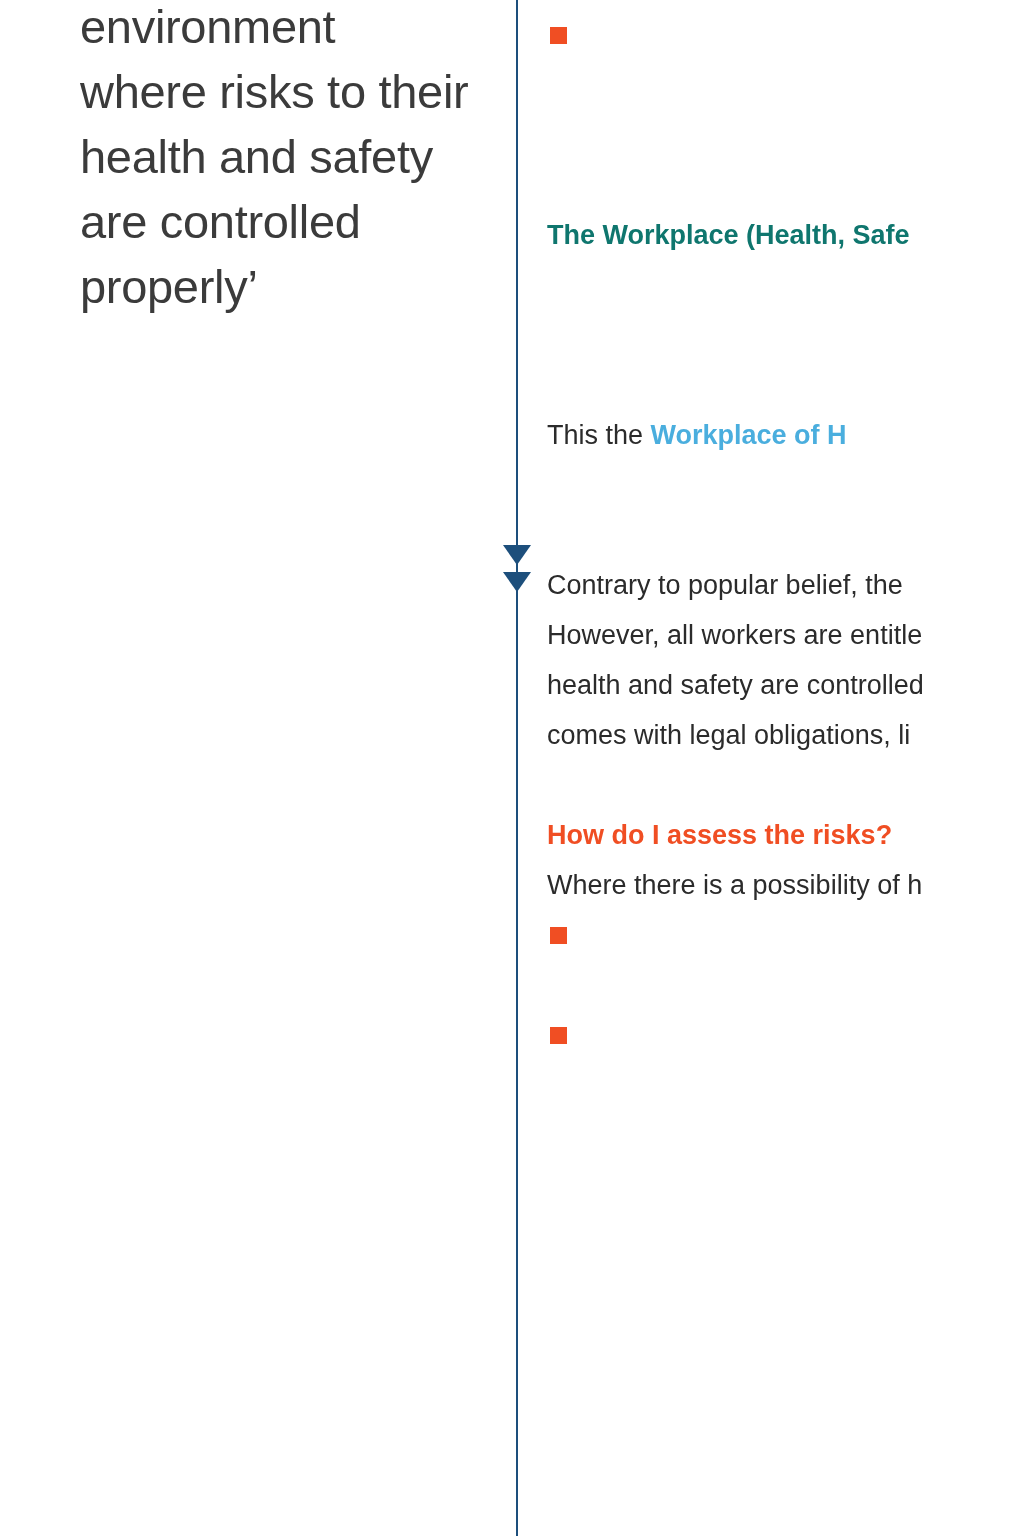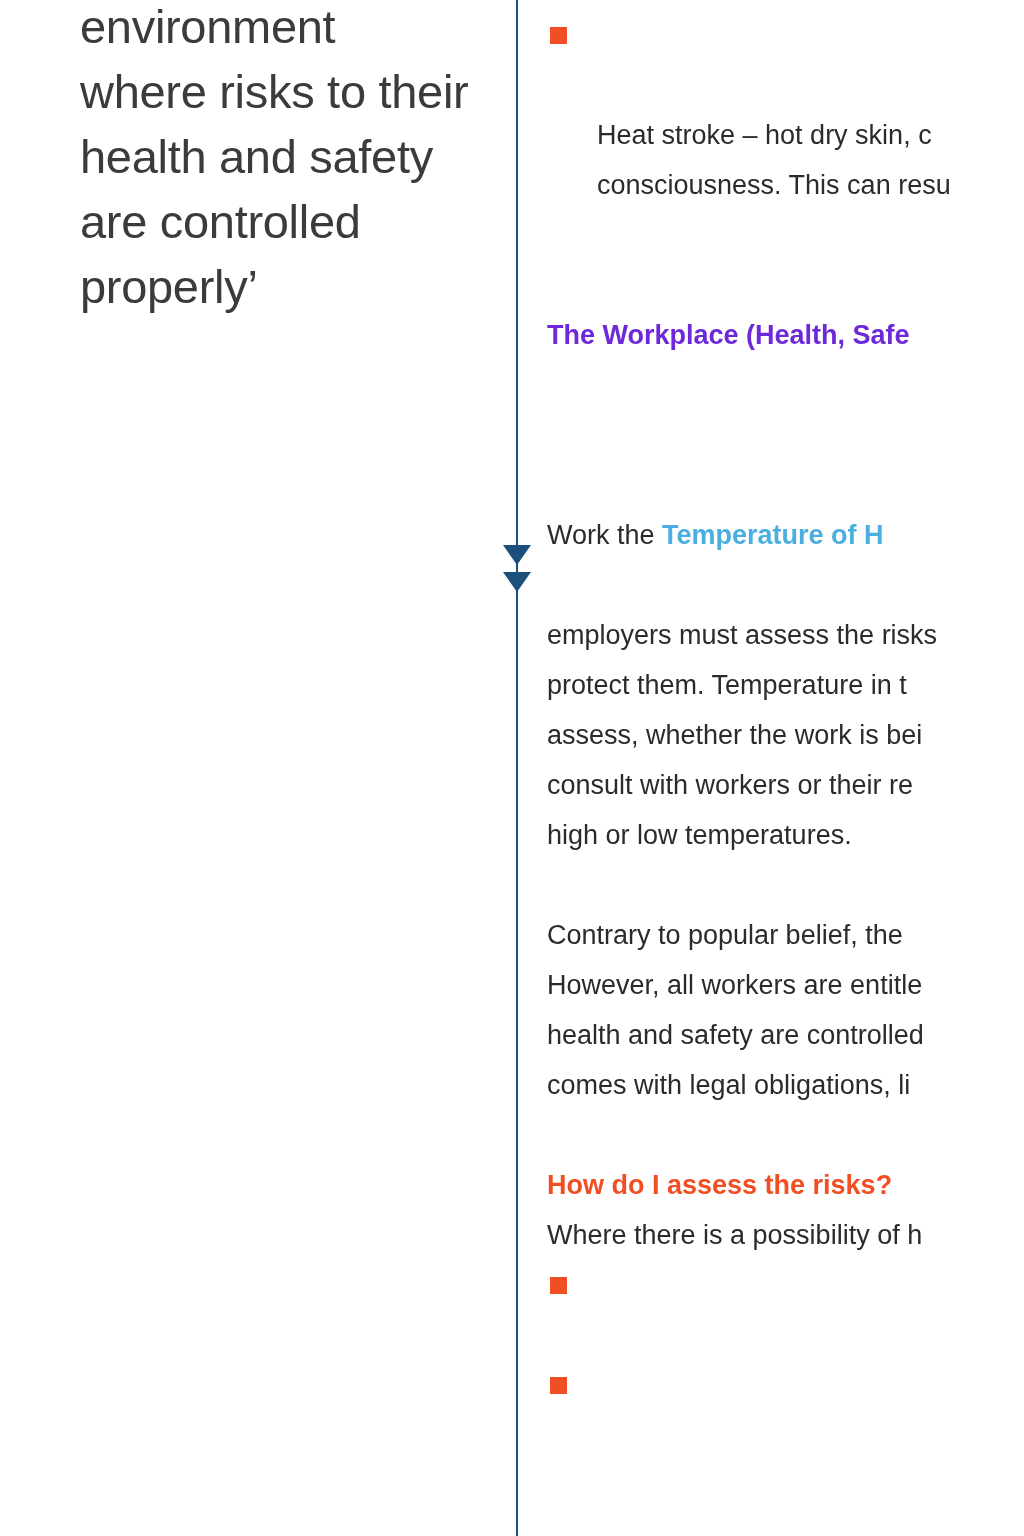--- a/index.html
+++ b/index.html
@@ -80,21 +80,21 @@
   .para {
     font-size: 27px;
     line-height: 50px;
     color: #2b2b2b;
     white-space: pre-line;
   }
   .spacer {
     height: 50px;
   }
   .lead-blue {
-    color: #6d28d9;
+    color: #0f766e;
     font-weight: 700;
   }
   .inline-blue {
     color: #4aaede;
     font-weight: 700;
   }
   .heading-orange {
     font-size: 27px;
     line-height: 50px;
     color: #f04e23;
@@ -141,40 +141,33 @@
   <div class="chevrons">
     <div class="chev"></div>
     <div class="chev"></div>
   </div>
 
   <div class="body-col">
 
     <ul class="bullets">
       <li>
         <span class="sq"></span>
-        <span>Heat stroke – hot dry skin, c
-consciousness. This can resu</span>
       </li>
     </ul>
 
     <div class="spacer"></div>
 
     <p class="para">
       <span class="lead-blue">The Workplace (Health, Safe</span><br>
     </p>
 
     <div class="spacer"></div>
 
     <p class="para">
-      <span>Work the </span><span class="inline-blue">Temperature of H</span><br>
-      <span>employers must assess the risks
-protect them. Temperature in t
-assess, whether the work is bei
-consult with workers or their re
-high or low temperatures.</span>
+      <span>This the </span><span class="inline-blue">Workplace of H</span><br>
     </p>
 
     <div class="spacer"></div>
 
     <p class="para">Contrary to popular belief, the
 However, all workers are entitle
 health and safety are controlled
 comes with legal obligations, li</p>
 
     <div class="spacer"></div>

